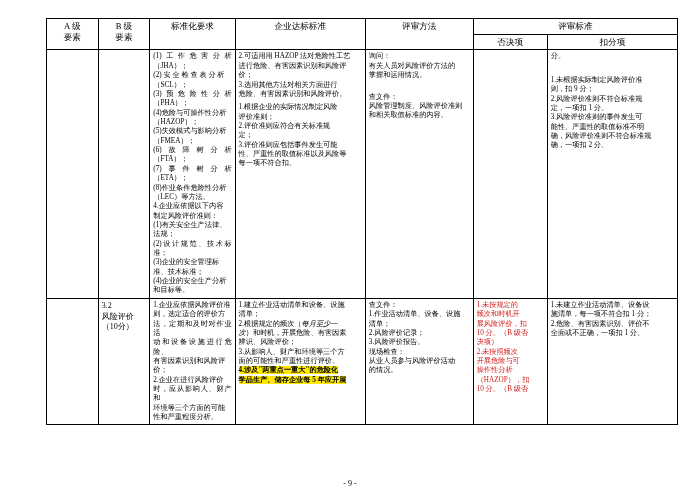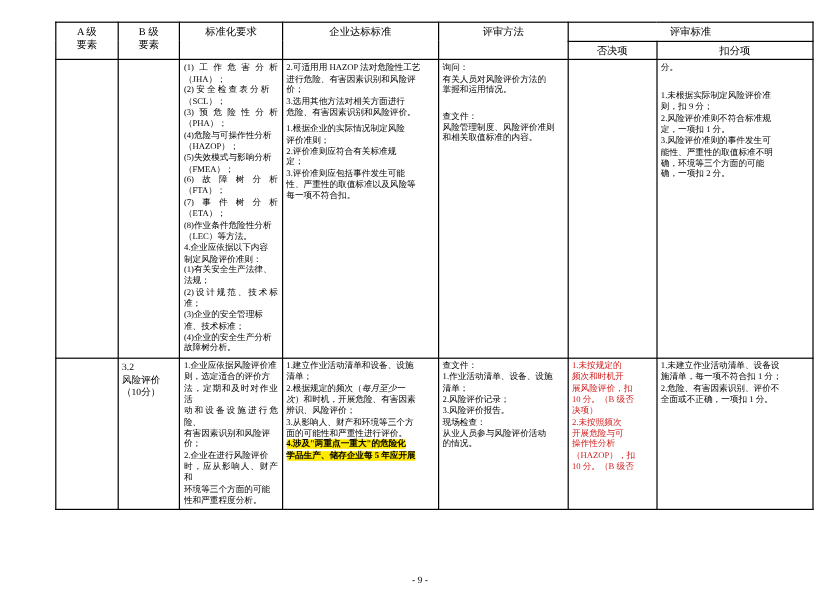--- a/index.html
+++ b/index.html
@@ -128,21 +128,21 @@
           <p class="noind">(8)作业条件危险性分析</p>
           <p class="noind">（LEC）等方法。</p>
           <p class="noind">4.企业应依据以下内容</p>
           <p class="noind">制定风险评价准则：</p>
           <p class="noind">(1)有关安全生产法律、</p>
           <p class="noind">法规；</p>
           <p class="noind">(2)设计规范、技术标准；</p>
           <p class="noind">(3)企业的安全管理标</p>
           <p class="noind">准、技术标准；</p>
           <p class="noind">(4)企业的安全生产分析</p>
-          <p class="noind">故障树分析。</p>
+          <p class="noind">和目标等。</p>
         </td>
         <td class="cell">
           <p class="noind">2.可适用用 HAZOP 法对危险性工艺</p>
           <p class="noind">进行危险、有害因素识别和风险评</p>
           <p class="noind">价；</p>
           <p class="noind">3.选用其他方法对相关方面进行</p>
           <p class="noind">危险、有害因素识别和风险评价。</p>
           <span class="sp"></span>
           <span class="sp"></span>
           <p class="noind">1.根据企业的实际情况制定风险</p>
@@ -176,21 +176,21 @@
           <span class="sp"></span>
           <span class="sp"></span>
           <span class="sp"></span>
           <span class="sp"></span>
           <p class="noind">1.未根据实际制定风险评价准</p>
           <p class="noind">则，扣 9 分；</p>
           <p class="noind">2.风险评价准则不符合标准规</p>
           <p class="noind">定，一项扣 1 分。</p>
           <p class="noind">3.风险评价准则的事件发生可</p>
           <p class="noind">能性、严重性的取值标准不明</p>
-          <p class="noind">确，环境等三个方面的可能</p>
+          <p class="noind">确，风险评价准则不符合标准规</p>
           <p class="noind">确，一项扣 2 分。</p>
         </td>
       </tr>
       <tr>
         <td class="cell"></td>
         <td class="cell bgroup-label">3.2<br>风险评价<br>（10分）</td>
         <td class="cell">
           <p class="noind">1.企业应依据风险评价准</p>
           <p class="noind">则，选定适合的评价方</p>
           <p class="noind">法，定期和及时对作业活</p>

